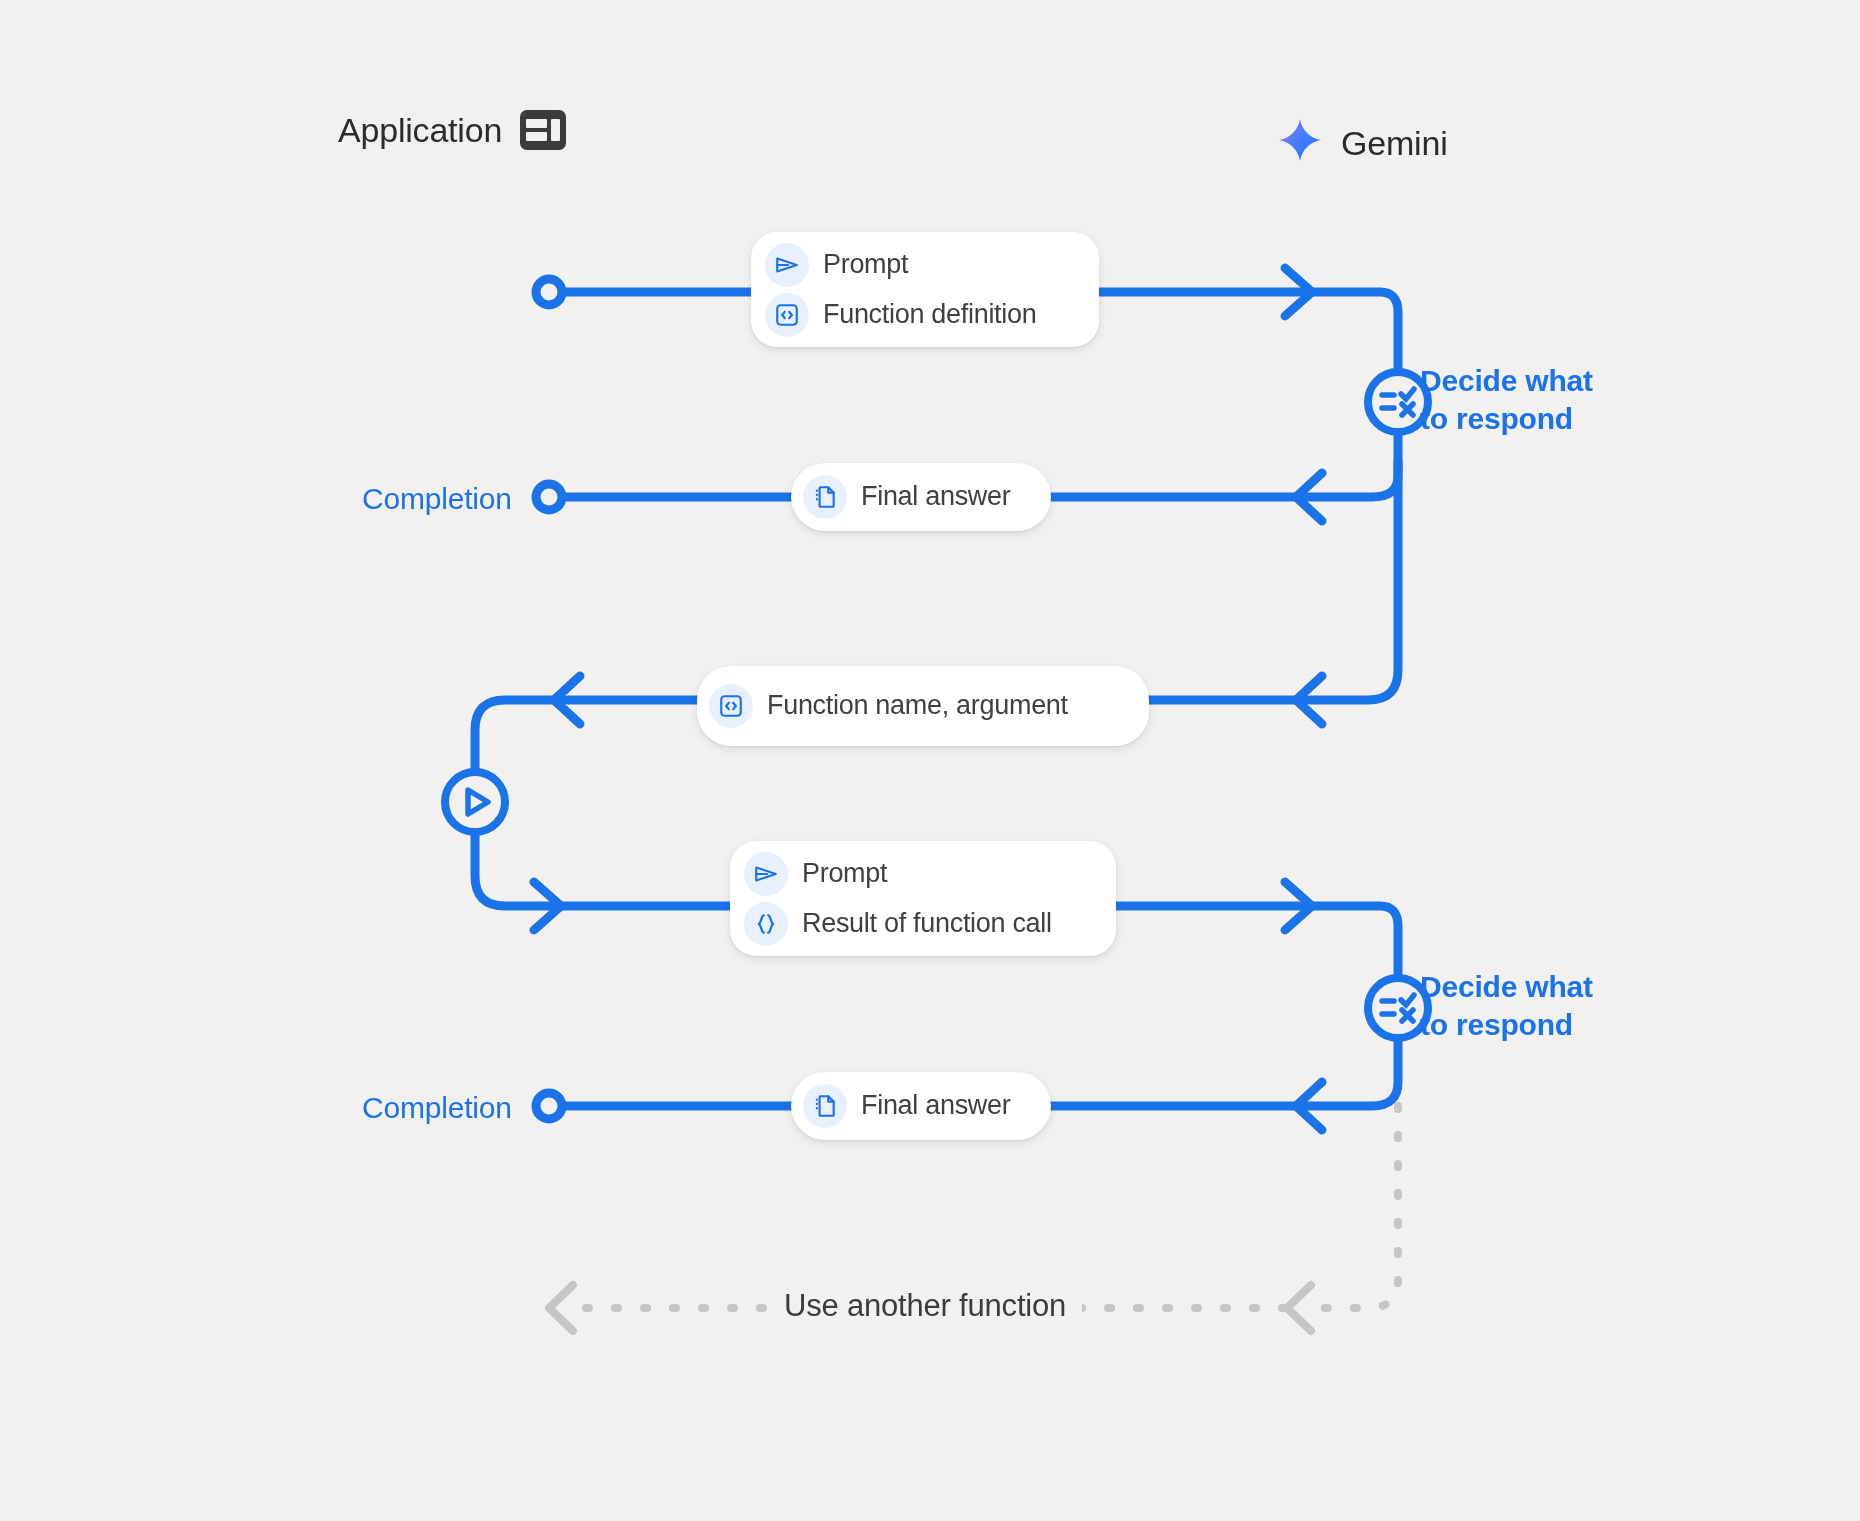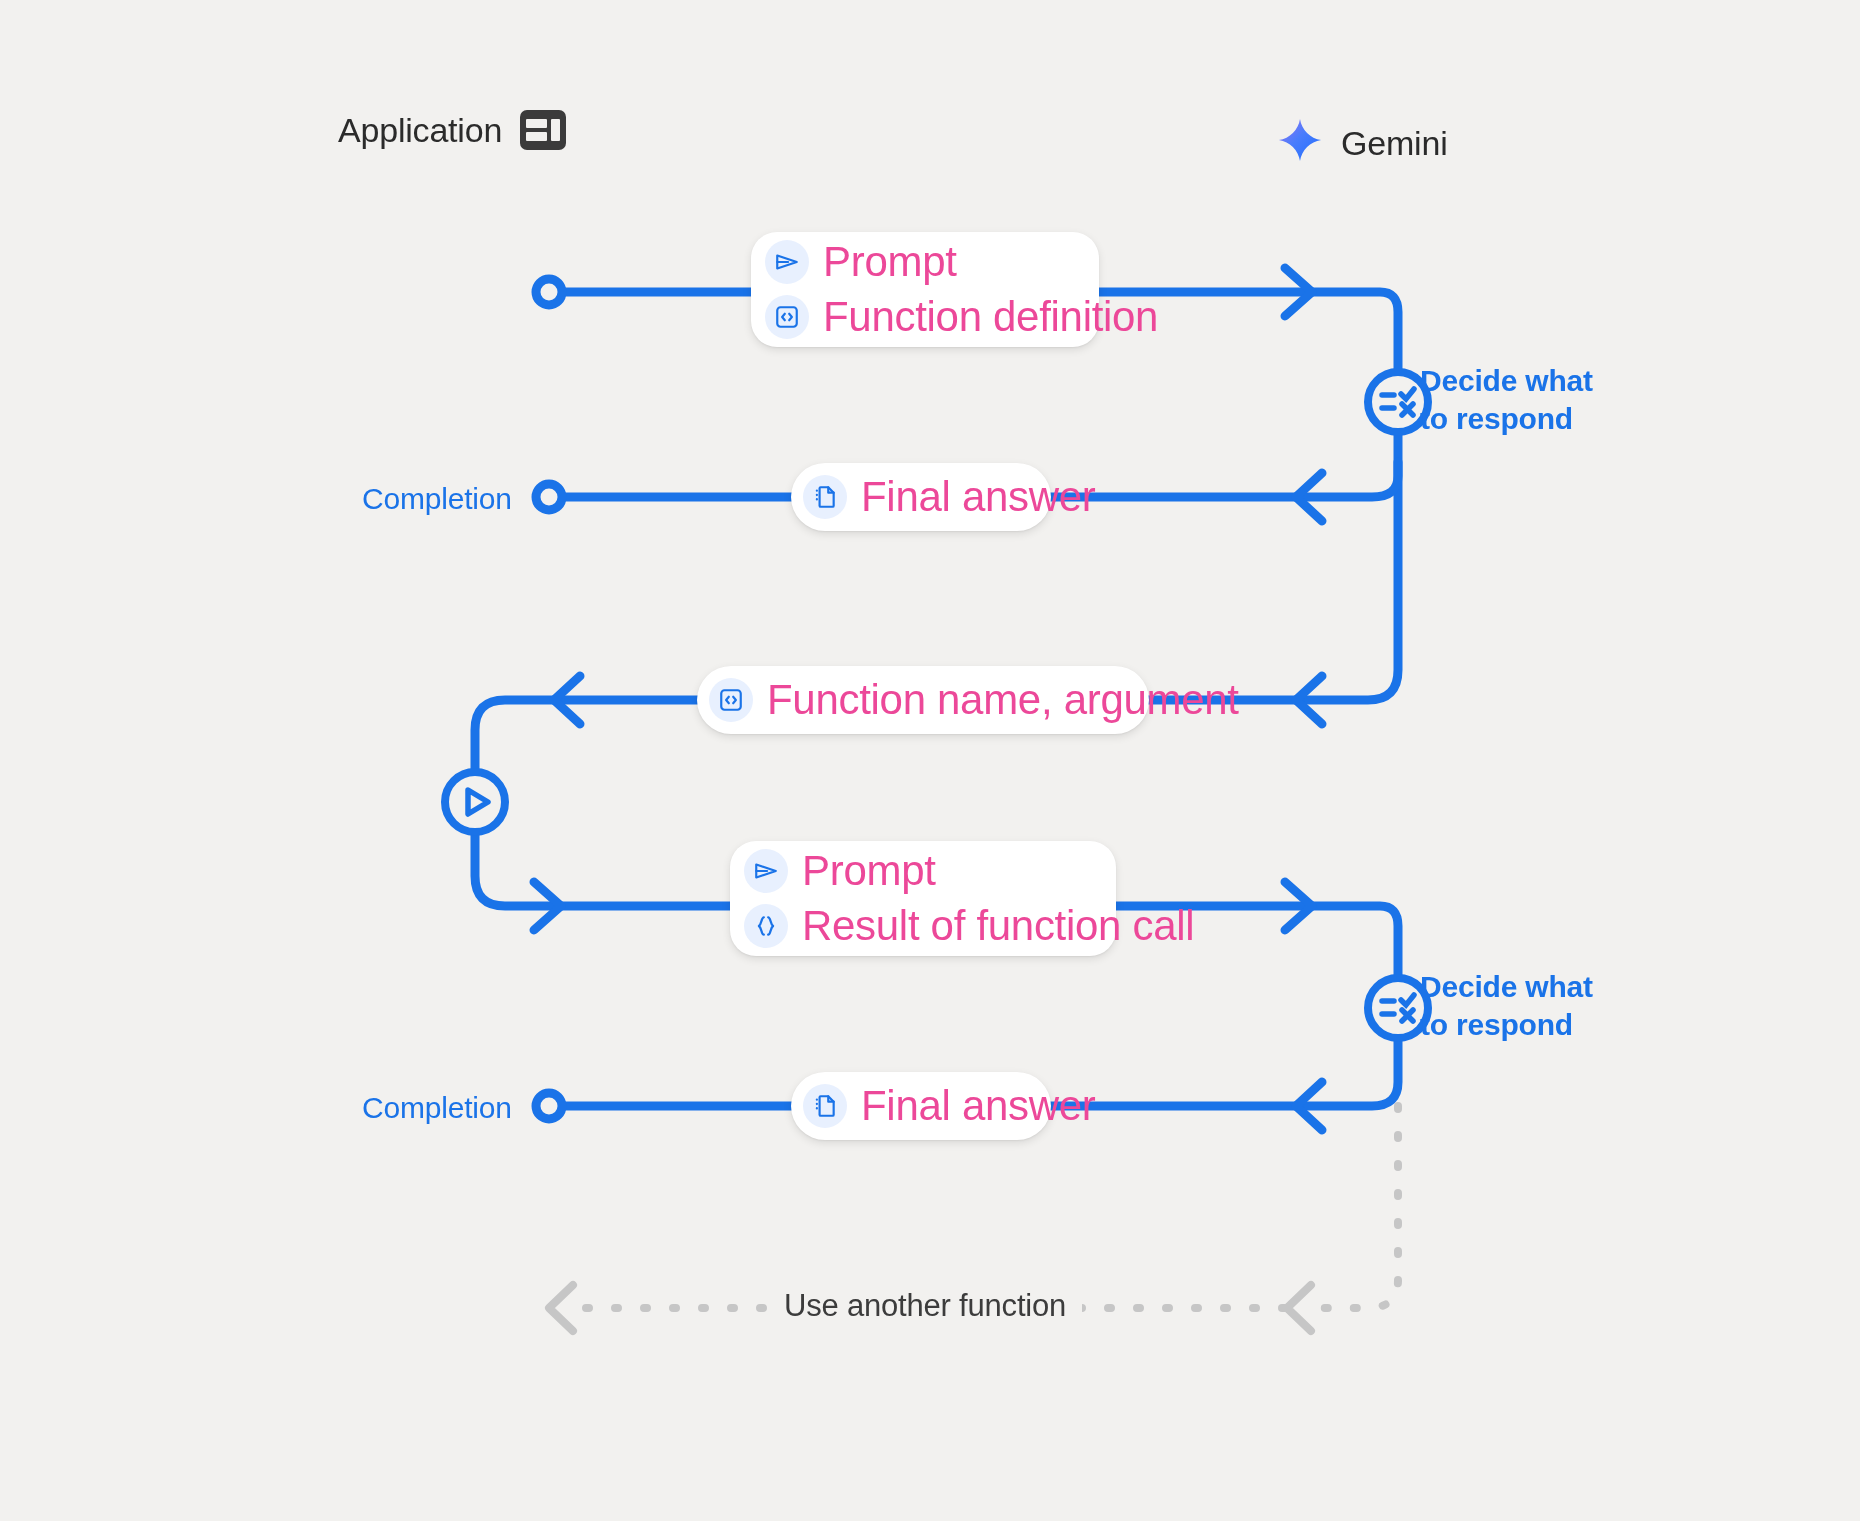--- a/index.html
+++ b/index.html
@@ -87,22 +87,22 @@
   }
   .bubble.single { border-radius: 34px; padding: 10px 30px 10px 12px; }
 
   .brow {
     display: flex;
     align-items: center;
     gap: 14px;
     white-space: nowrap;
   }
   .brow .btext {
-    font-size: 42px;
-    color: #ec4899;
+    font-size: 27px;
+    color: #404040;
     letter-spacing: -0.3px;
     line-height: 1.15;
   }
   .chip {
     width: 44px; height: 44px;
     border-radius: 50%;
     background: #e8f0fe;
     display: flex;
     align-items: center;
     justify-content: center;
@@ -274,21 +274,21 @@
           <polyline points="15,3 15,8 20,8"></polyline>
           <line x1="4.5" y1="6" x2="4.5" y2="6.2"></line>
           <line x1="4.5" y1="10" x2="4.5" y2="10.2"></line>
           <line x1="4.5" y1="14" x2="4.5" y2="14.2"></line>
         </svg>
       </span>
       <span class="btext">Final answer</span>
     </div>
   </div>
 
-  <div class="bubble single" style="left:697px; top:666px; width:452px; height:68px;">
+  <div class="bubble single" style="left:697px; top:666px; width:452px; height:80px;">
     <div class="brow">
       <span class="chip">
         <svg width="26" height="26" viewBox="0 0 24 24" fill="none" stroke="#1a73e8" stroke-width="2" stroke-linejoin="round" stroke-linecap="round">
           <rect x="3" y="3" width="18" height="18" rx="3"></rect>
           <polyline points="10,9 7.5,12 10,15"></polyline>
           <polyline points="14,9 16.5,12 14,15"></polyline>
         </svg>
       </span>
       <span class="btext">Function name,  argument</span>
     </div>

